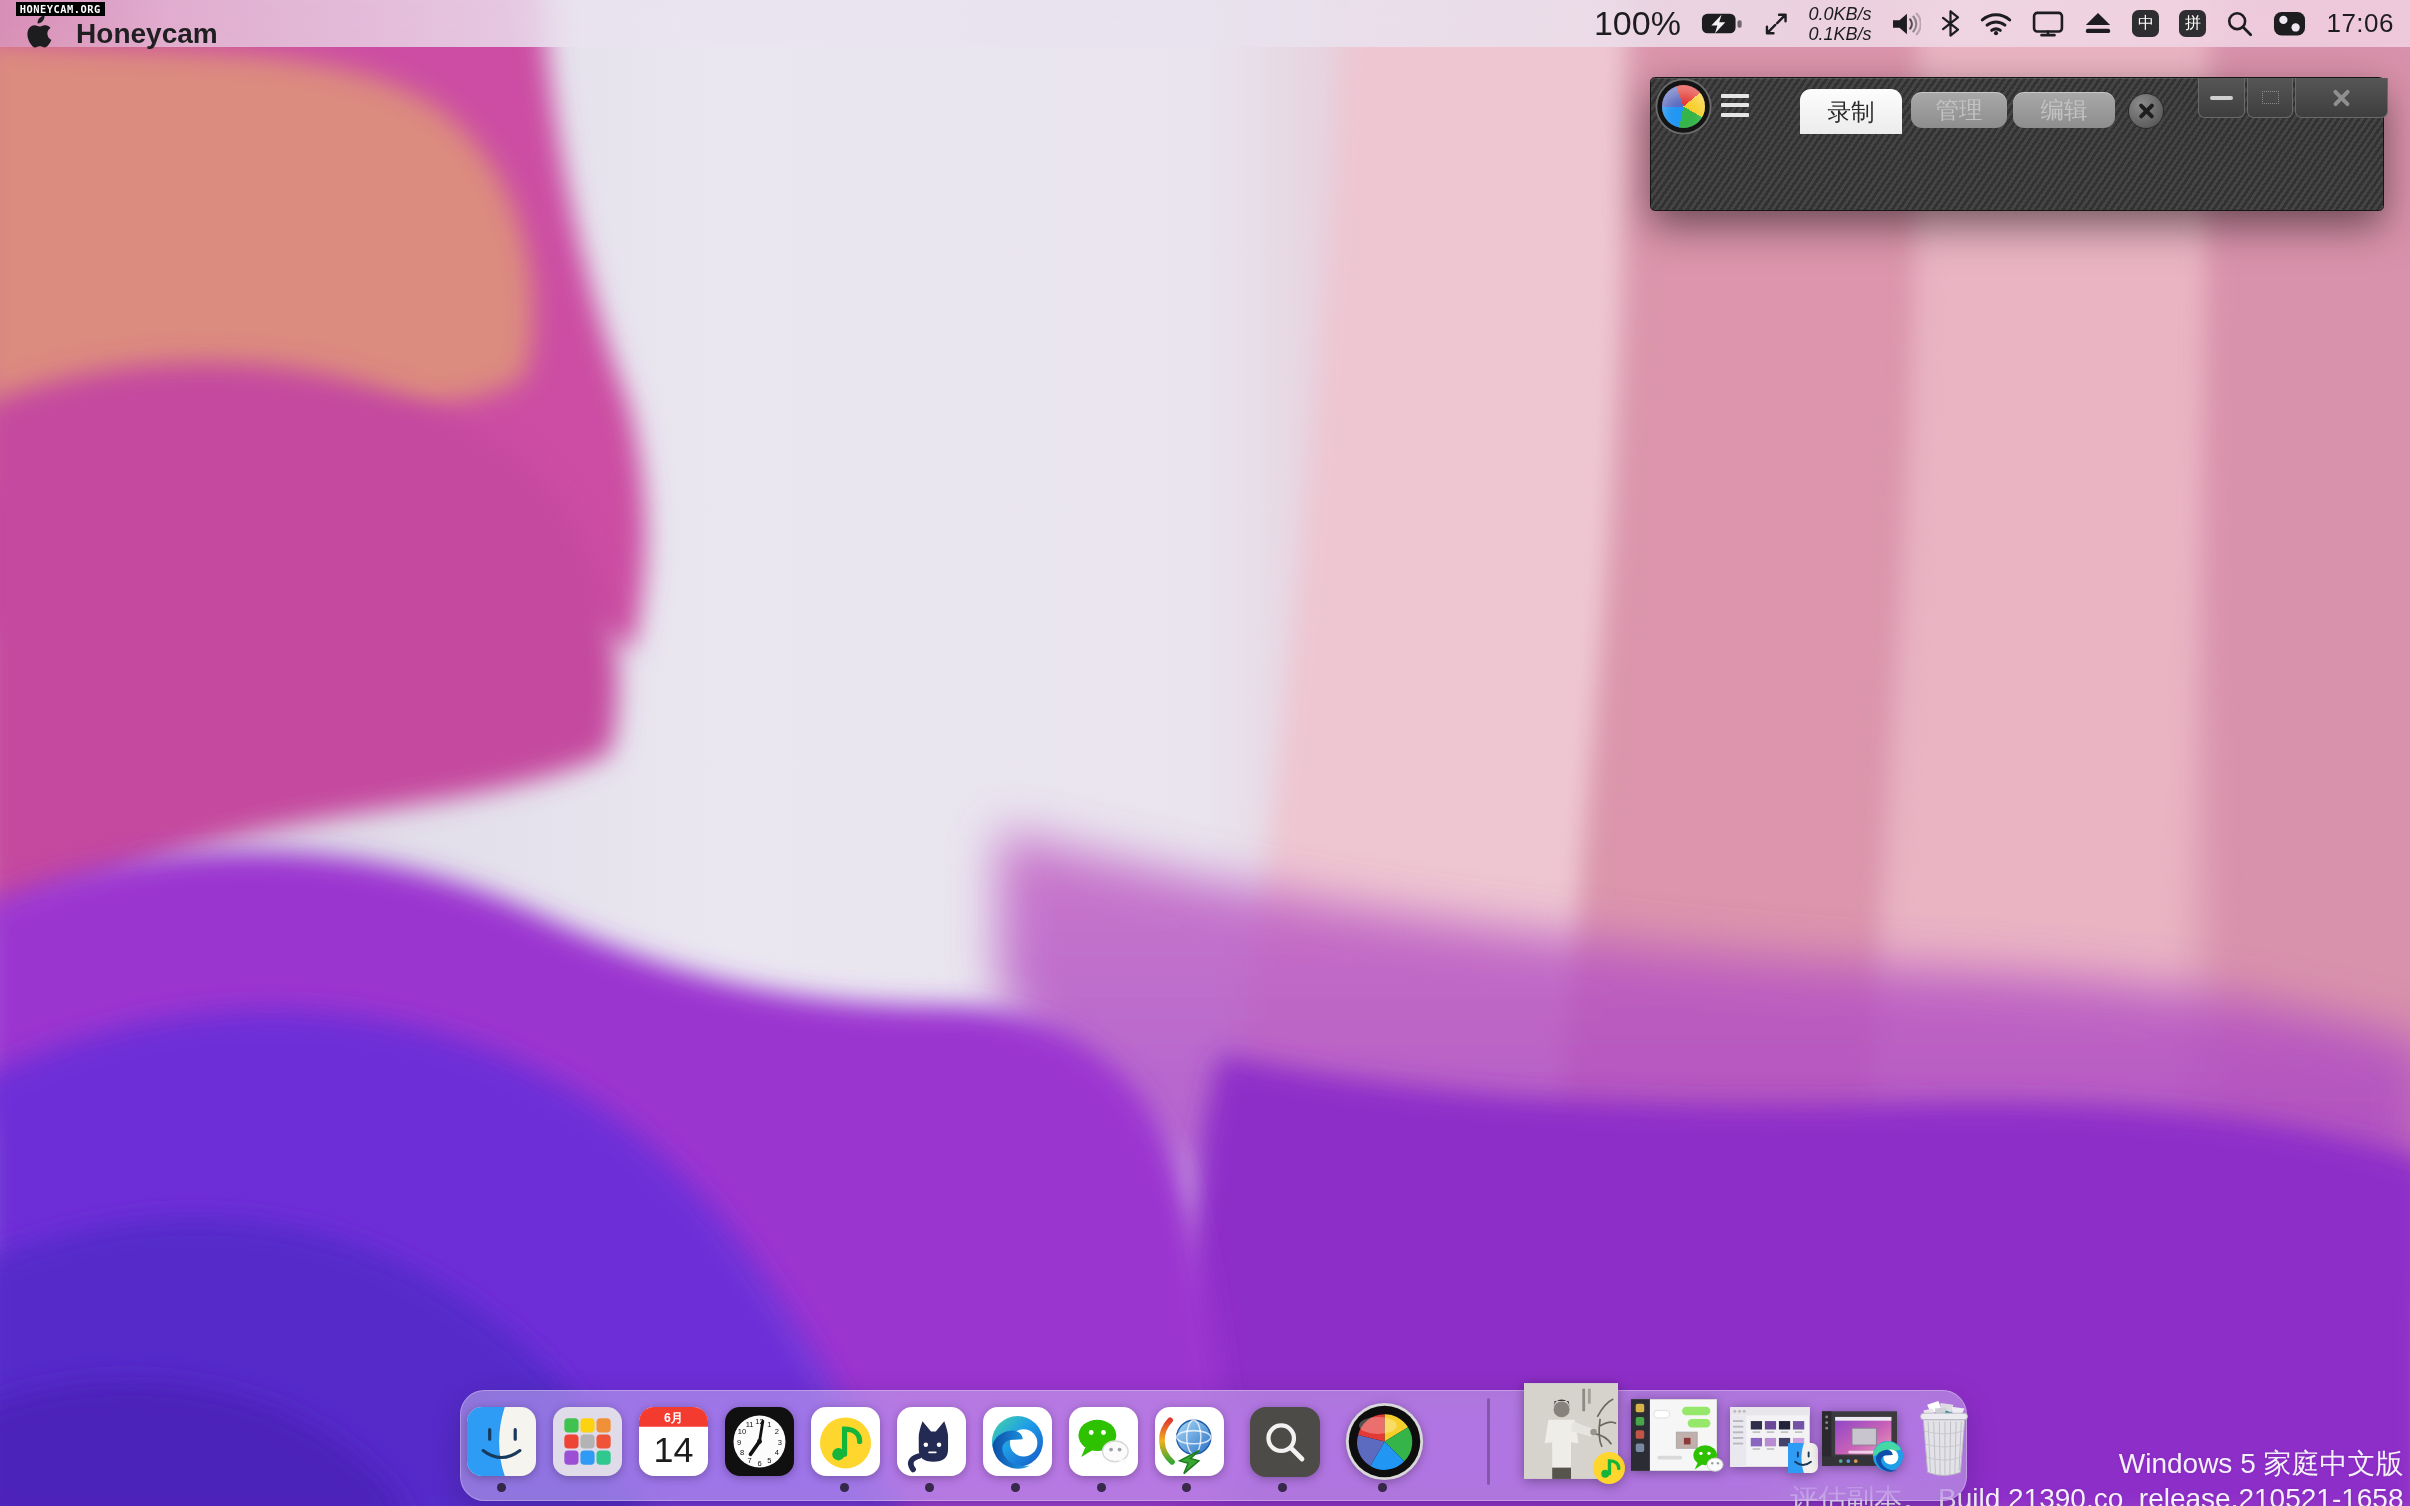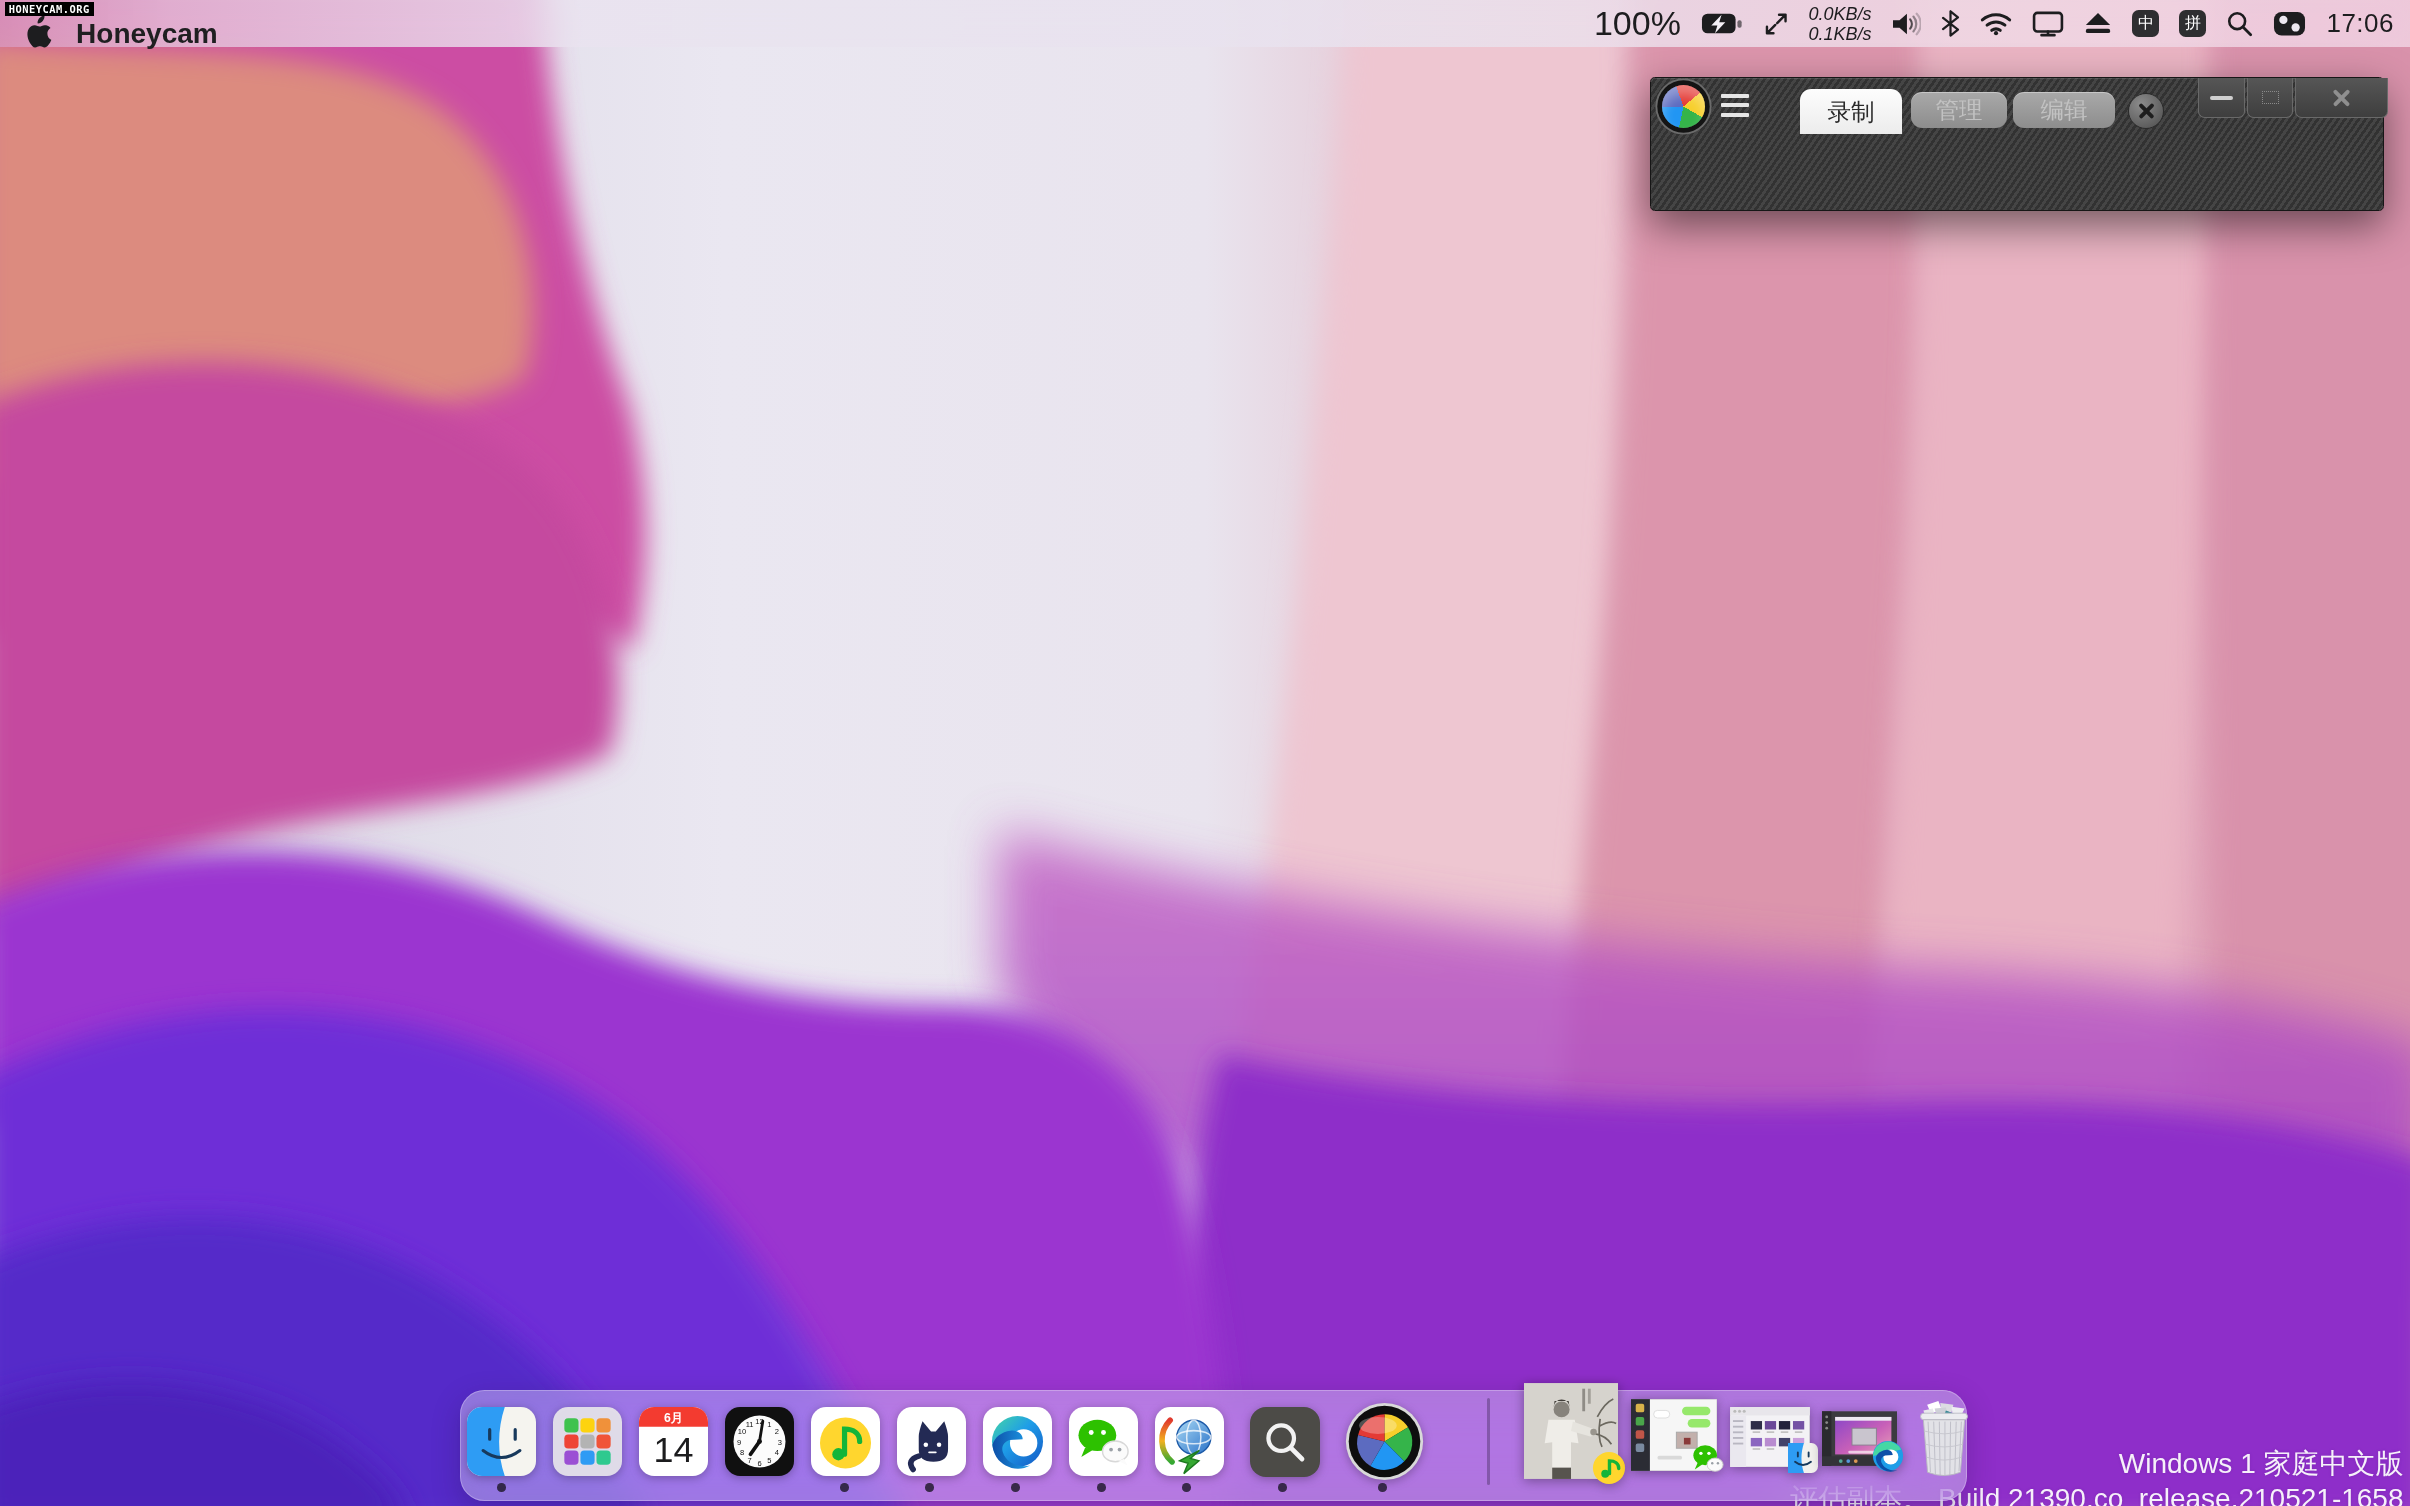--- a/index.html
+++ b/index.html
@@ -6,21 +6,21 @@
     font-family:"Liberation Sans",sans-serif;-webkit-font-smoothing:antialiased;}
   #screen{position:relative;width:2411px;height:1507px;overflow:hidden;}
   #wallpaper{position:absolute;inset:0;z-index:0;}
 
   
   .oswm{position:absolute;right:7.5px;bottom:-8.5px;z-index:2;text-align:right;
     color:rgba(255,255,255,.93);font-size:28px;line-height:35px;font-weight:400;
     text-shadow:0 0 2.8px rgba(80,30,120,.25);}
 
   
-  .hc-chip{position:absolute;left:5px;top:1.9px;z-index:9;background:#000;color:#fff;
+  .hc-chip{position:absolute;left:16px;top:1.9px;z-index:9;background:#000;color:#fff;
     font-family:"DejaVu Sans Mono",monospace;font-weight:bold;font-size:10.4px;line-height:12.2px;
     padding:0.9px 3.8px;letter-spacing:0.5px;}
 
   
   .menubar{position:absolute;left:0;top:0;width:2411px;height:47px;z-index:5;
     display:flex;align-items:center;box-sizing:border-box;padding:0 17px 0 22.6px;
     background:linear-gradient(90deg,rgba(216,150,185,.88) 0%,rgba(226,190,214,.85) 7%,
       rgba(233,227,239,.85) 24%,rgba(232,226,238,.85) 58%,rgba(238,218,230,.85) 80%,
       rgba(240,210,226,.85) 100%);
     backdrop-filter:blur(15px) saturate(1.15);color:#1d1d1f;}
@@ -134,21 +134,21 @@
       <path filter="url(#soft)" fill="#dc8b7f" d="M-20,40 C160,60 330,40 450,105 C545,160 585,290 558,400 C470,455 330,420 195,462 L-20,520 Z"></path>
       <path filter="url(#soft)" fill="#c5489f" d="M-20,430 C170,355 390,375 540,480 C635,548 675,685 648,800 C500,868 290,852 120,935 L-20,990 Z"></path>
       <path filter="url(#soft)" fill="#9b36d0" d="M-20,960 C180,878 400,888 580,975 C720,1040 850,1068 1000,1068 C1120,1068 1205,1125 1250,1230 C1280,1320 1300,1460 1310,1620 L940,1620 C860,1450 740,1280 590,1195 C440,1112 180,1120 -20,1205 Z"></path>
       <path filter="url(#soft)" fill="#6e2fd7" d="M-20,1145 C190,1042 420,1052 600,1152 C725,1222 800,1330 870,1445 C920,1530 950,1570 965,1620 L-20,1620 Z"></path>
       <path filter="url(#soft)" fill="#5529c9" d="M-20,1340 C150,1268 330,1278 475,1368 C585,1438 650,1515 690,1620 L-20,1620 Z"></path>
       <path filter="url(#soft)" fill="#4b24ba" d="M-20,1495 C110,1445 255,1462 355,1528 C405,1565 425,1585 435,1620 L-20,1620 Z"></path>
     </g>
   </svg>
 
   <div class="oswm">
-    <div>Windows 1 家庭中文版</div>
+    <div>Windows 5 家庭中文版</div>
     <div>评估副本。 Build 21390.co_release.210521-1658</div>
   </div>
 
   <div class="menubar">
     <div class="mb-left">
       <span>
         <svg width="29" height="35" viewBox="0 0 34 40" fill="#1d1d1f">
           <path d="M23.1 6.4c1.4-1.7 2.4-4 2.1-6.4-2 .1-4.5 1.4-5.9 3.1-1.3 1.5-2.5 3.9-2.2 6.2 2.3.2 4.6-1.2 6-2.9z"></path>
           <path d="M28.6 21.4c-.1-4.4 3.6-6.5 3.7-6.6-2-3-5.2-3.4-6.3-3.4-2.7-.3-5.2 1.6-6.6 1.6-1.4 0-3.5-1.5-5.7-1.5-2.9 0-5.6 1.7-7.1 4.3-3 5.3-.8 13.1 2.2 17.4 1.4 2.1 3.2 4.5 5.4 4.4 2.2-.1 3-1.4 5.6-1.4 2.6 0 3.4 1.4 5.7 1.3 2.4 0 3.9-2.1 5.3-4.2 1.7-2.4 2.4-4.8 2.4-4.9-.1 0-4.5-1.7-4.6-7z"></path>
         </svg>

